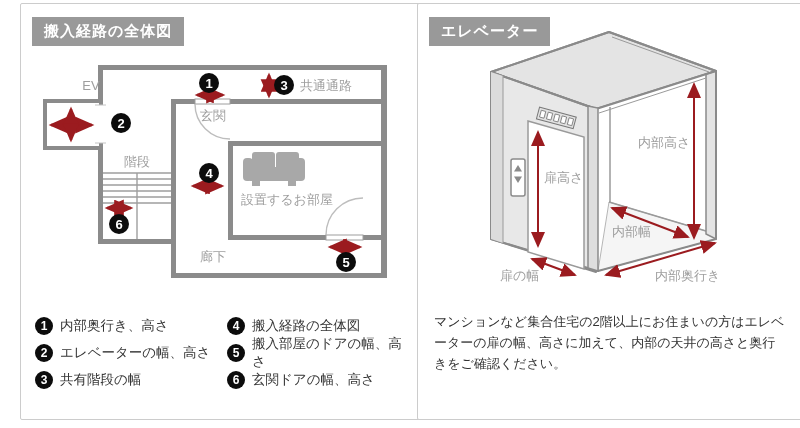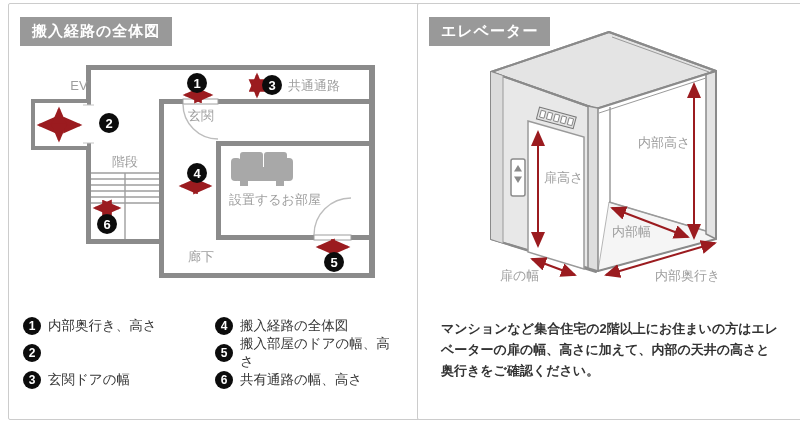--- a/index.html
+++ b/index.html
@@ -5,21 +5,21 @@
   html,body{margin:0;padding:0;background:#fff;}
   body{
     width:800px;height:428px;position:relative;overflow:hidden;
     font-family:"Liberation Sans","DejaVu Sans",sans-serif;
     -webkit-font-smoothing:antialiased;
   }
   .panel{
     position:absolute;top:3px;height:417px;background:#fff;
     border:1px solid #ccc;border-radius:2px;box-sizing:border-box;
   }
-  #panel-left{left:8px;width:422px;}
+  #panel-left{left:20px;width:422px;}
   #panel-right{left:417px;width:436px;}
   .title-box{
     position:absolute;left:11px;top:13px;background:#999;color:#fff;
     font-size:15px;font-weight:bold;padding:5px 12px;letter-spacing:1px;
     white-space:nowrap;
   }
   .plan-svg{position:absolute;left:0;top:48px;}
   .ev-svg{position:absolute;left:10px;top:18px;}
   
   .legend{
@@ -31,21 +31,21 @@
   .legend-item{display:flex;align-items:center;gap:7px;font-size:13.5px;color:#333;}
   .badge{
     flex:0 0 auto;width:18px;height:18px;border-radius:50%;background:#0c0c0c;
     color:#fff;font-size:12px;font-weight:bold;text-align:center;line-height:18px;
   }
   
   .description{
     position:absolute;left:15px;top:306px;width:355px;
     font-size:13px;line-height:21px;color:#333;
   }
-  .description p{margin:8px;font-weight:bold;}
+  .description p{margin:1px;}
   
   text.glabel{fill:#9e9e9e;font-size:13px;font-family:"Liberation Sans","DejaVu Sans",sans-serif;}
   text.mnum{fill:#fff;font-size:13px;font-weight:bold;text-anchor:middle;
     font-family:"Liberation Sans","DejaVu Sans",sans-serif;}
 </style>
 </head>
 <body>
 
 <div class="panel" id="panel-left">
   <div class="title-box">搬入経路の全体図</div>
@@ -154,36 +154,37 @@
     </g>
   </svg>
 
   <div class="legend">
     <div class="legend-item">
       <span class="badge">1</span>
       <span>内部奥行き、高さ</span>
     </div>
     <div class="legend-item">
       <span class="badge">2</span>
+      <span>エレベーターの幅、高さ</span>
     </div>
     <div class="legend-item">
       <span class="badge">3</span>
-      <span>玄関ドアの幅</span>
+      <span>共有階段の幅</span>
     </div>
     <div class="legend-item">
       <span class="badge">4</span>
       <span>搬入経路の全体図</span>
     </div>
     <div class="legend-item">
       <span class="badge">5</span>
       <span>搬入部屋のドアの幅、高さ</span>
     </div>
     <div class="legend-item">
       <span class="badge">6</span>
-      <span>共有通路の幅、高さ</span>
+      <span>玄関ドアの幅、高さ</span>
     </div>
   </div>
 </div>
 
 <div class="panel" id="panel-right">
   <div class="title-box">エレベーター</div>
 
   <svg class="ev-svg" width="350" height="264" viewBox="0 0 350 264">
     <defs>
       <marker id="ah2" markerWidth="9" markerHeight="8" refX="7" refY="3.5" orient="auto-start-reverse">

